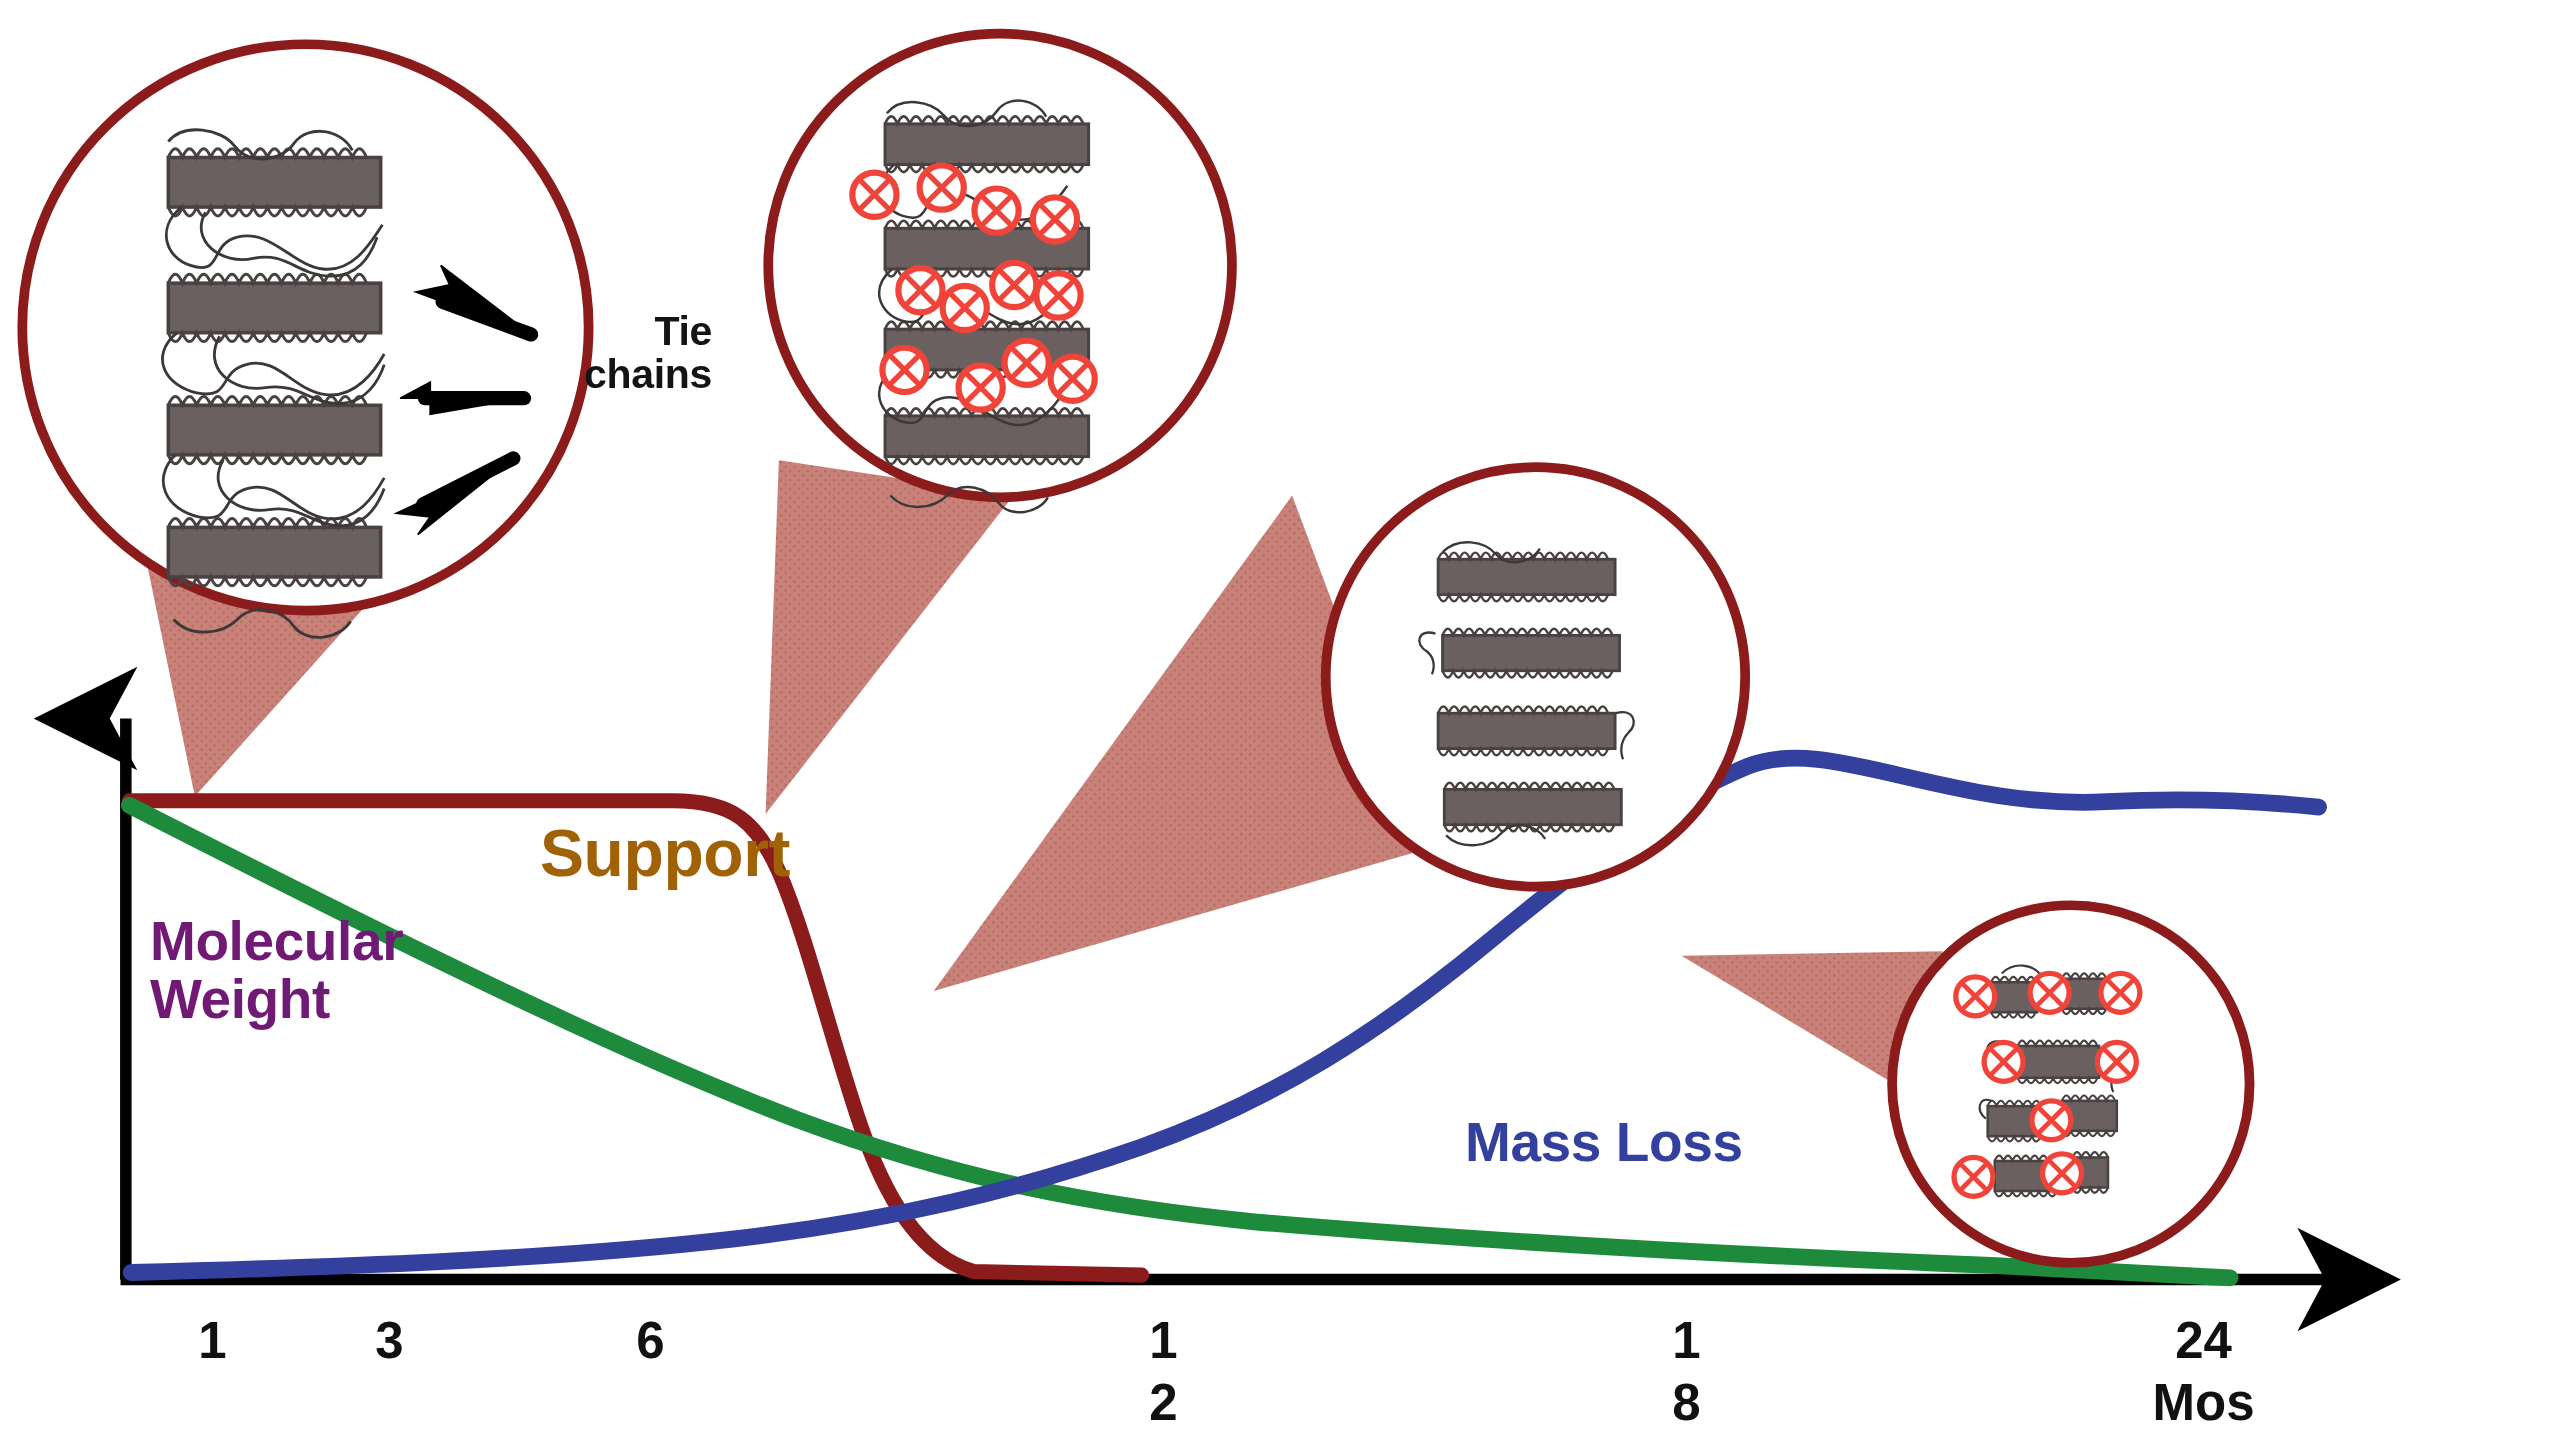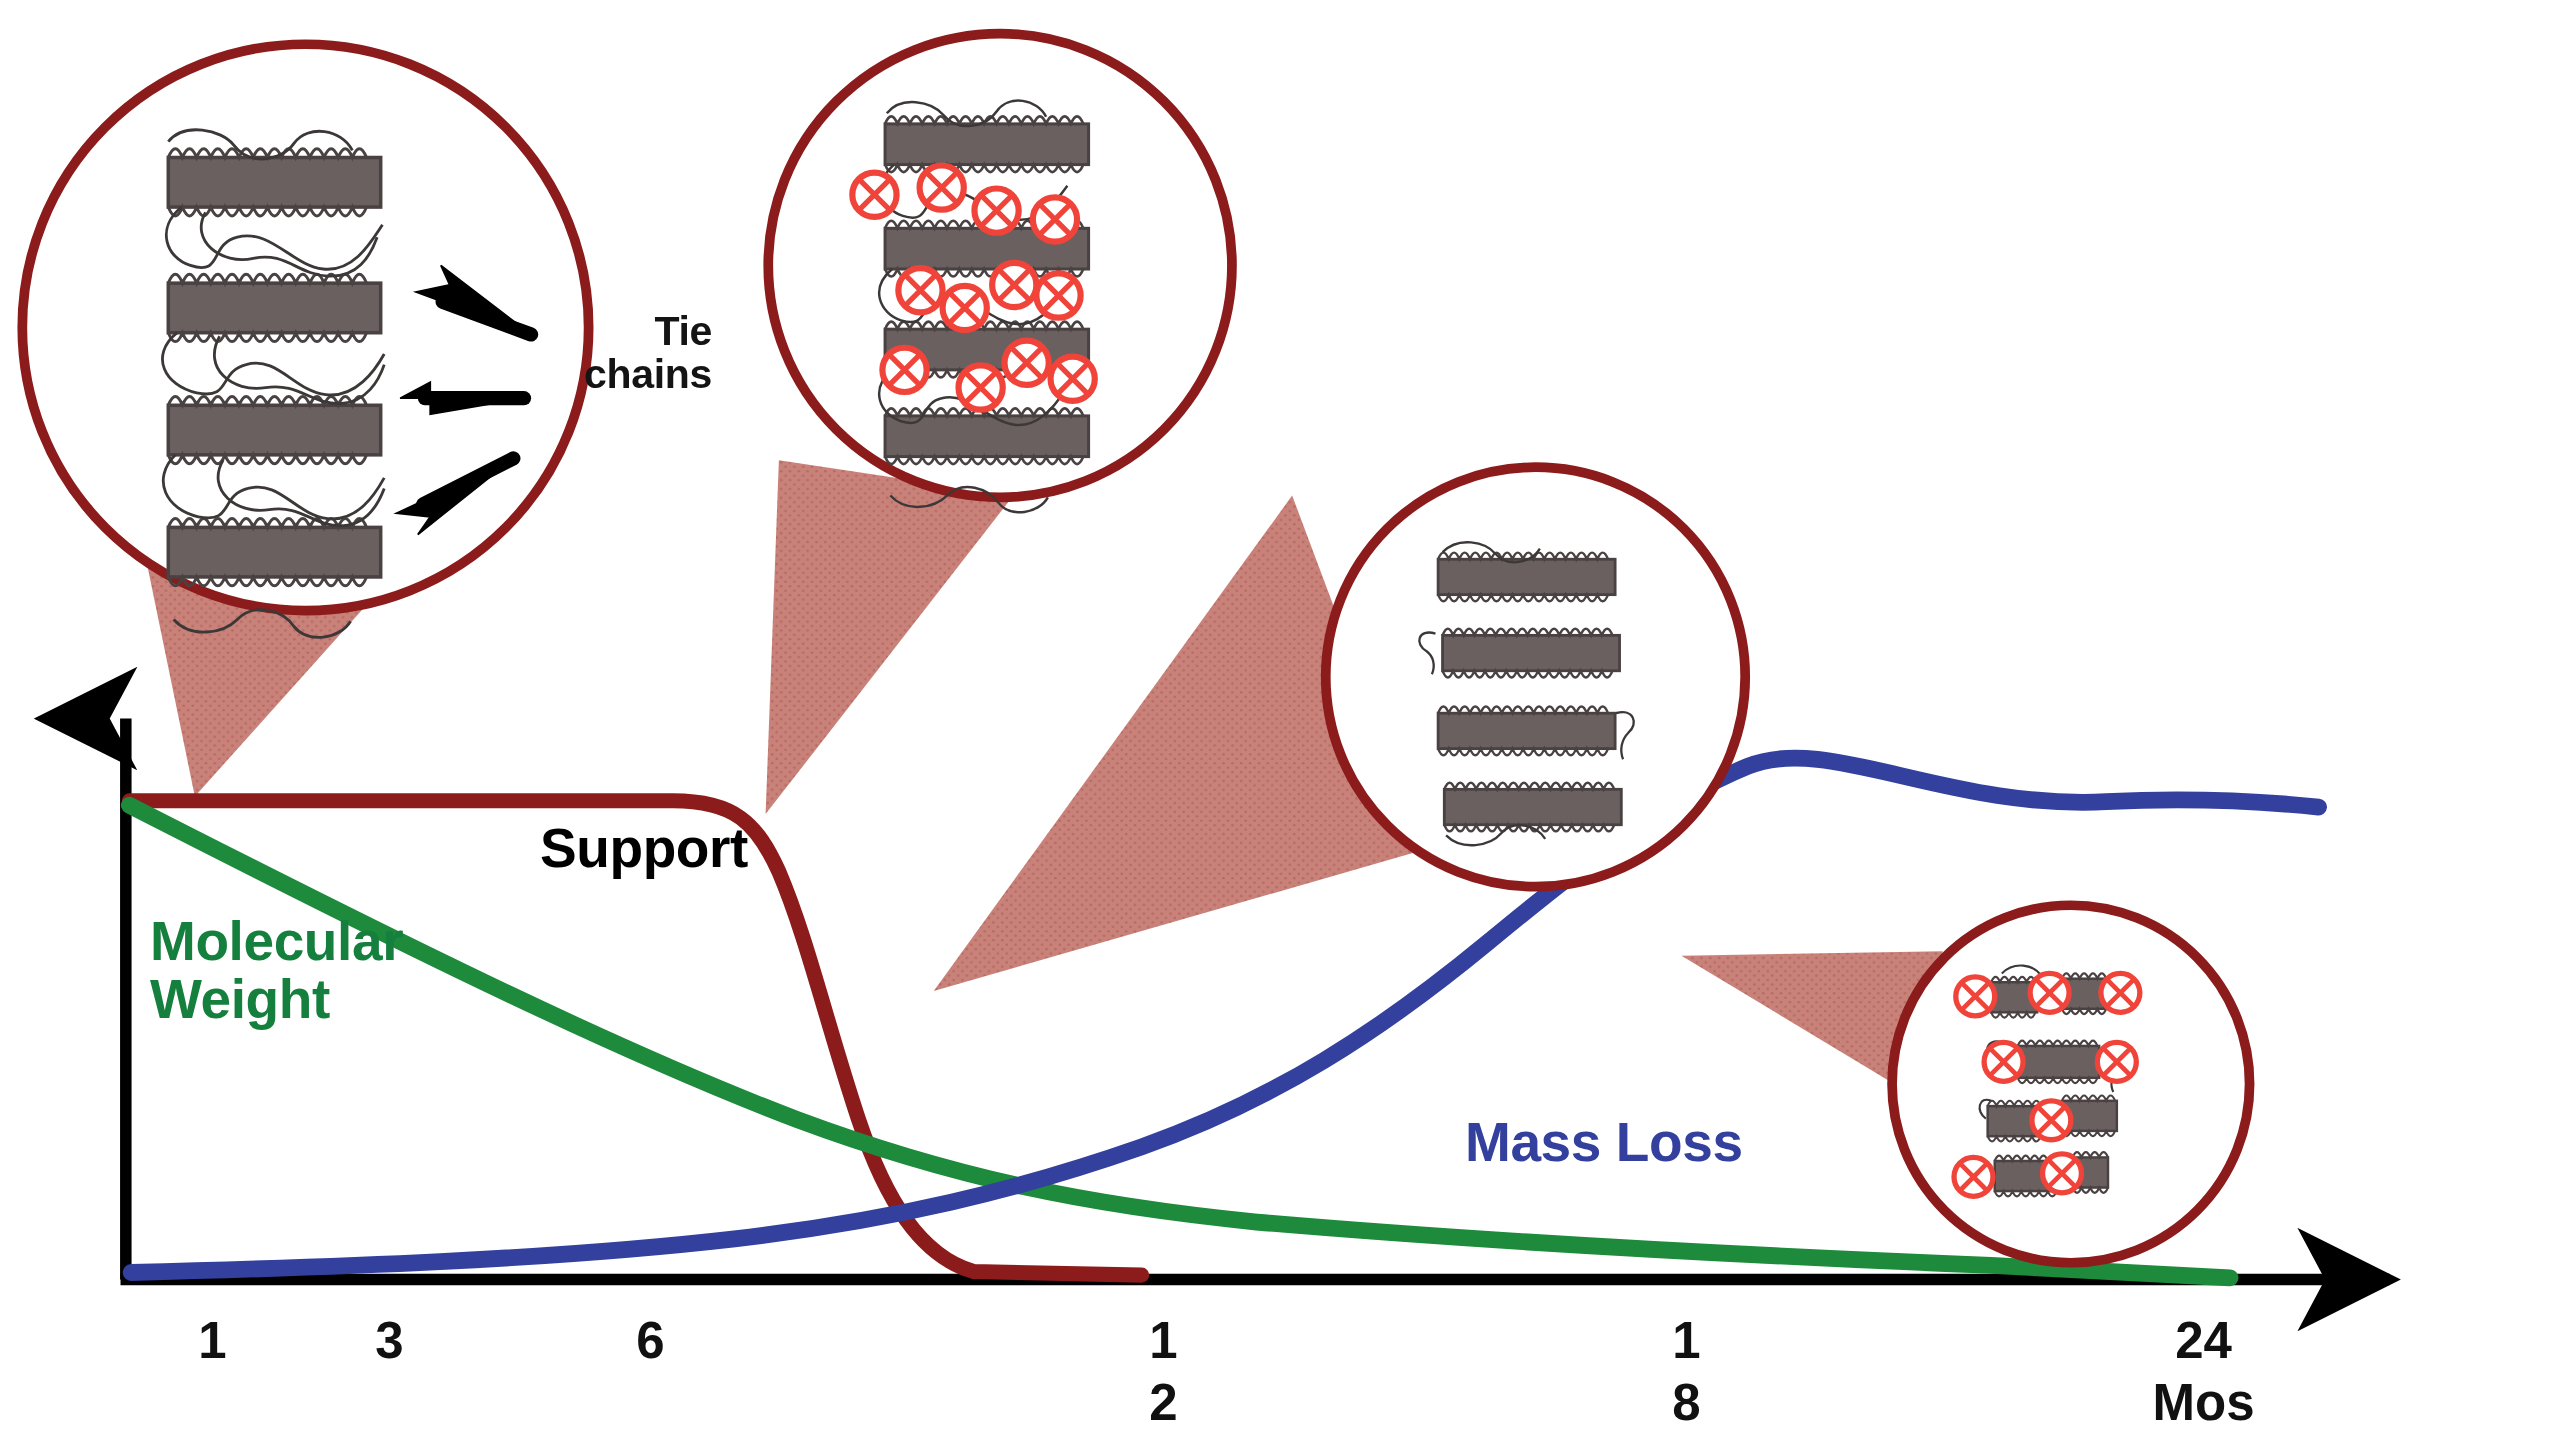--- a/index.html
+++ b/index.html
@@ -1,22 +1,22 @@
 <!DOCTYPE html>
 <html style="font-size:14px"><head>
 <meta charset="utf-8">
 <title>Polymer Degradation Timeline</title>
 <style>
   html,body{margin:0;padding:0;background:#ffffff;}
   body{font-family:"Liberation Sans",sans-serif;}
   #figure{position:relative;width:2563px;height:1453px;background:#fff;overflow:hidden;}
   #figure svg.layer{position:absolute;left:0;top:0;width:2563px;height:1453px;}
   .lbl{position:absolute;font-weight:bold;line-height:1.06;white-space:pre-line;}
-  #label-support{left:540px;top:819px;font-size:55px;color:#000000;letter-spacing:-0.4px;}
-  #label-molecular-weight{left:150px;top:912px;font-size:55px;color:#15803d;letter-spacing:-0.4px;}
+  #label-support{left:540px;top:819px;font-size:66px;color:#a16207;letter-spacing:-0.4px;}
+  #label-molecular-weight{left:150px;top:912px;font-size:55px;color:#701a75;letter-spacing:-0.4px;}
   #label-mass-loss{left:1465px;top:1113px;font-size:55px;color:#33409e;letter-spacing:-0.4px;text-align:center;}
   #label-tie-chains{left:584px;top:310px;font-size:41px;color:#141414;text-align:right;letter-spacing:-0.3px;}
   .tick{position:absolute;font-size:51px;font-weight:bold;color:#111;text-align:center;width:133px;line-height:1.22;}
 </style>
 </head>
 <body>
 
 <div id="figure">
 
   <svg class="layer" viewBox="0 0 2896 1642" width="2563" height="1453">

